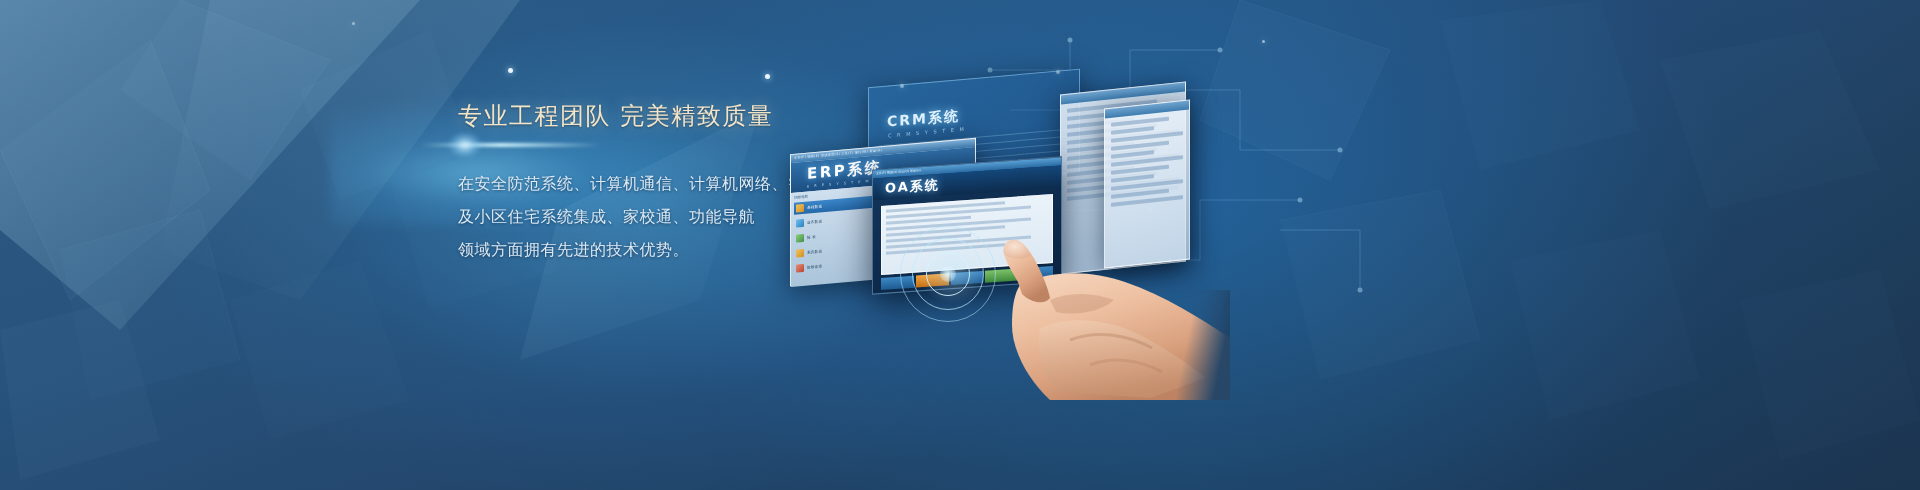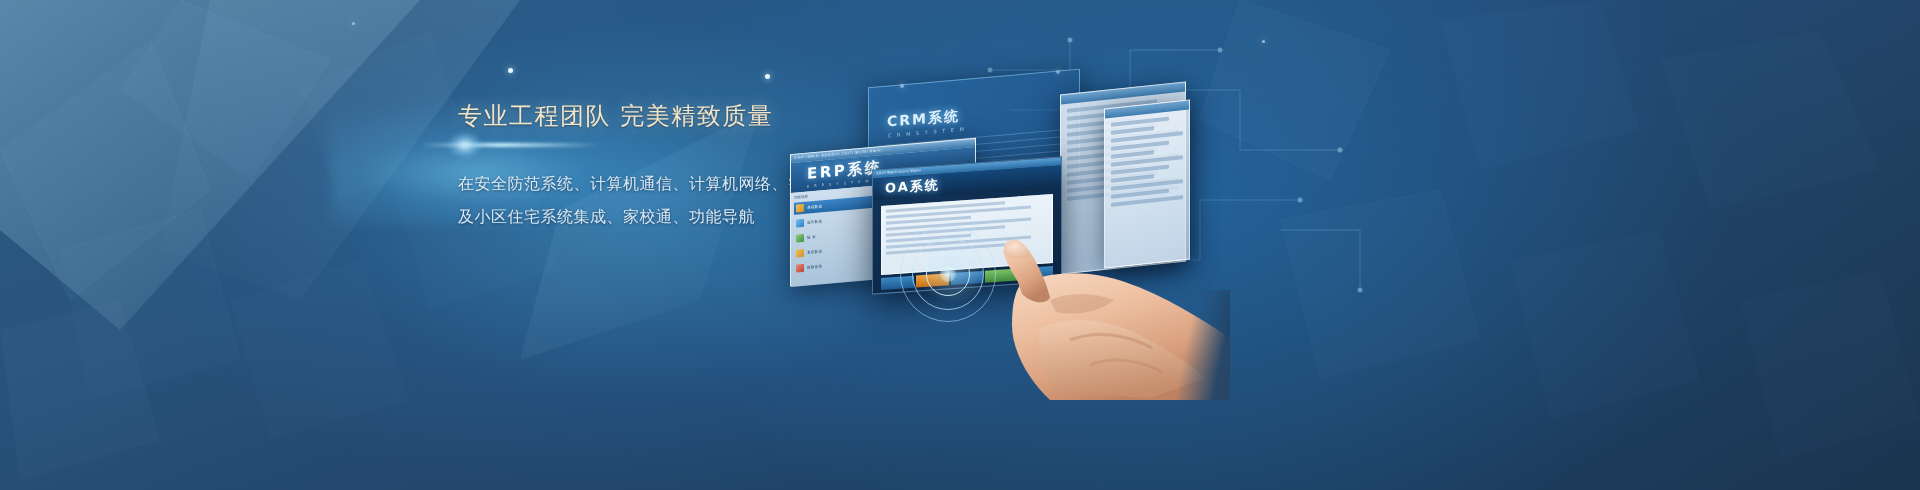--- a/index.html
+++ b/index.html
@@ -208,20 +208,21 @@
 
   <div class="headglow"></div>
   <div class="flare"></div>
   <div class="flare2"></div>
 
   <div class="textblock">
     <div class="headline">专业工程团队  完美精致质量</div>
     <div class="bodytext">
       <div class="bodyline">在安全防范系统、计算机通信、计算机网络、智能大厦</div>
       <div class="bodyline">及小区住宅系统集成、家校通、功能导航</div>
+      <div class="bodyline">领域方面拥有先进的技术优势。</div>
     </div>
   </div>
 
   <svg class="circuit" style="left:980px; top:30px; width:420px; height:300px;" viewBox="0 0 420 300">
     <g stroke="rgba(150,215,255,0.45)" stroke-width="1" fill="none">
       <path d="M10,40 L90,40 L90,10"></path>
       <path d="M30,80 L150,80 L150,20 L240,20"></path>
       <path d="M0,130 L70,130 L70,180 L170,180"></path>
       <path d="M200,60 L260,60 L260,120 L360,120"></path>
       <path d="M120,230 L220,230 L220,170 L320,170"></path>

